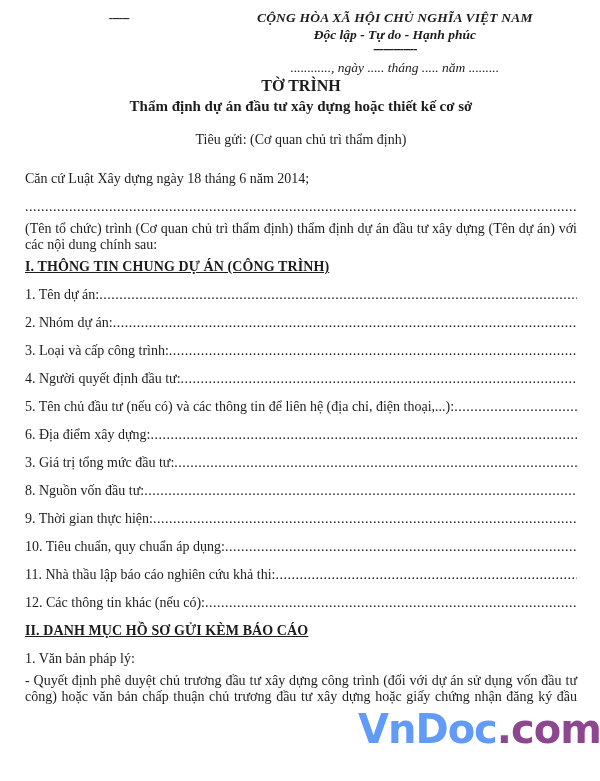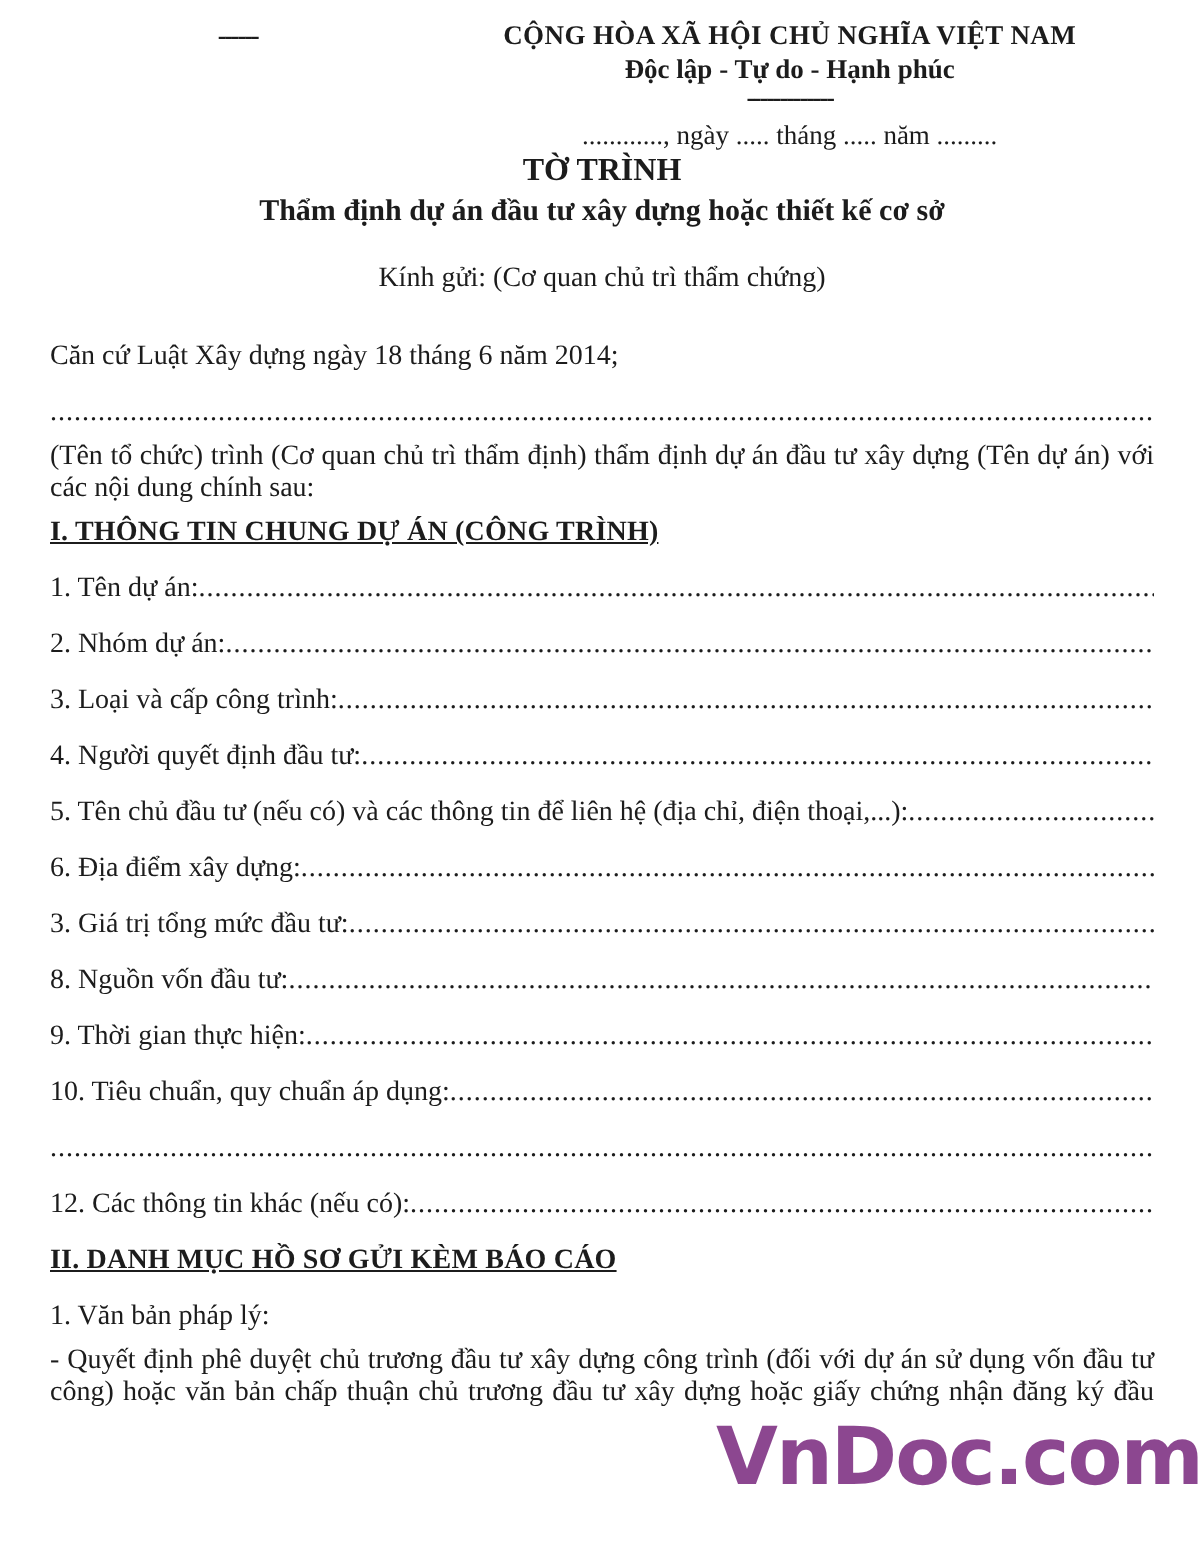--- a/index.html
+++ b/index.html
@@ -13,21 +13,21 @@
   .page {
     position: relative;
     width: 600px; height: 781px;
     padding: 10px 23px 0 25px;
   }
   .content { position: relative; z-index: 1; }
 
   
   .header { display: flex; width: 100%; }
   .header-left  { width: 34%; text-align: center; padding-top: 2px; }
-  .header-right { width: 66%; text-align: center; }
+  .header-right { width: 66%; text-align: center; font-style: italic; }
   .org-name   { font-weight: bold; font-size: 13.5px; line-height: 16px; letter-spacing: .2px; }
   .org-divider{ font-weight: bold; font-size: 13px; line-height: 12px; letter-spacing: -1px; }
   .doc-number { font-size: 13.5px; margin-top: 16px; }
   .nat-line1  { font-weight: bold; font-size: 13.5px; line-height: 16px; letter-spacing: .2px; }
   .nat-line2  { font-weight: bold; font-size: 13.5px; line-height: 17px; }
   .nat-divider{ font-weight: bold; font-size: 13px; line-height: 11px; letter-spacing: -1px; }
   .date-line  { font-size: 13.5px; margin-top: 6px; }
 
   
   .title-block { text-align: center; }
@@ -62,41 +62,41 @@
     white-space: nowrap;
     user-select: none;
   }
 </style>
 </head>
 <body>
 
 <div class="page">
 
   <div class="watermark">
-    <span style="color: #701a75;">VnDoc</span><span style="color: #701a75;">.com</span>
+    <span style="color: #3b82f6;">VnDoc</span><span style="color: #701a75;">.com</span>
   </div>
 
   <div class="content">
 
     <div class="header">
       <div class="header-left">
         <div class="org-divider">------</div>
       </div>
       <div class="header-right">
         <div class="nat-line1">CỘNG HÒA XÃ HỘI CHỦ NGHĨA VIỆT NAM</div>
         <div class="nat-line2">Độc lập - Tự do - Hạnh phúc</div>
         <div class="nat-divider">-------------</div>
         <div class="date-line">............, ngày ..... tháng ..... năm .........</div>
       </div>
     </div>
 
     <div class="title-block">
       <div class="doc-title">TỜ TRÌNH</div>
       <div class="doc-subtitle">Thẩm định dự án đầu tư xây dựng hoặc thiết kế cơ sở</div>
-      <div class="recipient">Kính gửi: (Cơ quan chủ trì thẩm chứng)</div>
+      <div class="recipient">Tiêu gửi: (Cơ quan chủ trì thẩm định)</div>
     </div>
 
     <div class="body-text">
 
       <div class="line">Căn cứ Luật Xây dựng ngày 18 tháng 6 năm 2014;</div>
 
       <div class="flex-line">
         <span class="dots">................................................................................................................................................................................................................</span>
       </div>
 
@@ -138,20 +138,21 @@
       </div>
       <div class="flex-line">
         <span class="lbl">9. Thời gian thực hiện: </span>
         <span class="dots">................................................................................................................................................................................................................</span>
       </div>
       <div class="flex-line">
         <span class="lbl">10. Tiêu chuẩn, quy chuẩn áp dụng: </span>
         <span class="dots">................................................................................................................................................................................................................</span>
       </div>
       <div class="flex-line">
+        <span class="lbl">11. Nhà thầu lập báo cáo nghiên cứu khả thi: </span>
         <span class="dots">................................................................................................................................................................................................................</span>
       </div>
       <div class="flex-line">
         <span class="lbl">12. Các thông tin khác (nếu có): </span>
         <span class="dots">................................................................................................................................................................................................................</span>
       </div>
 
       <div class="sec-heading">II. DANH MỤC HỒ SƠ GỬI KÈM BÁO CÁO</div>
 
       <div class="line">1. Văn bản pháp lý:</div>

